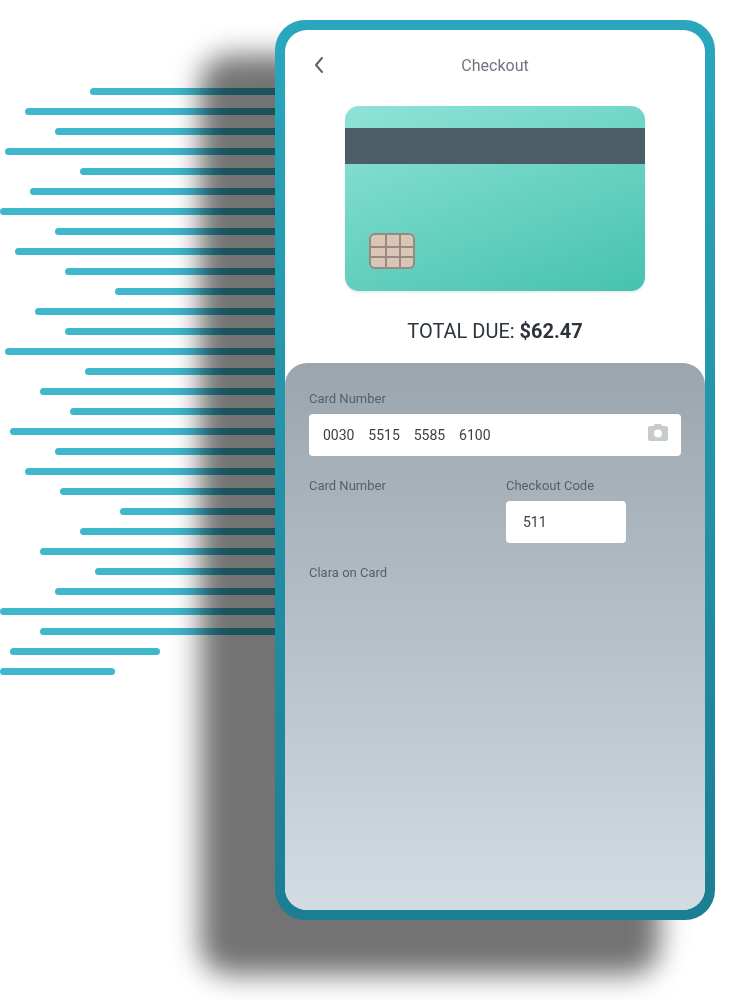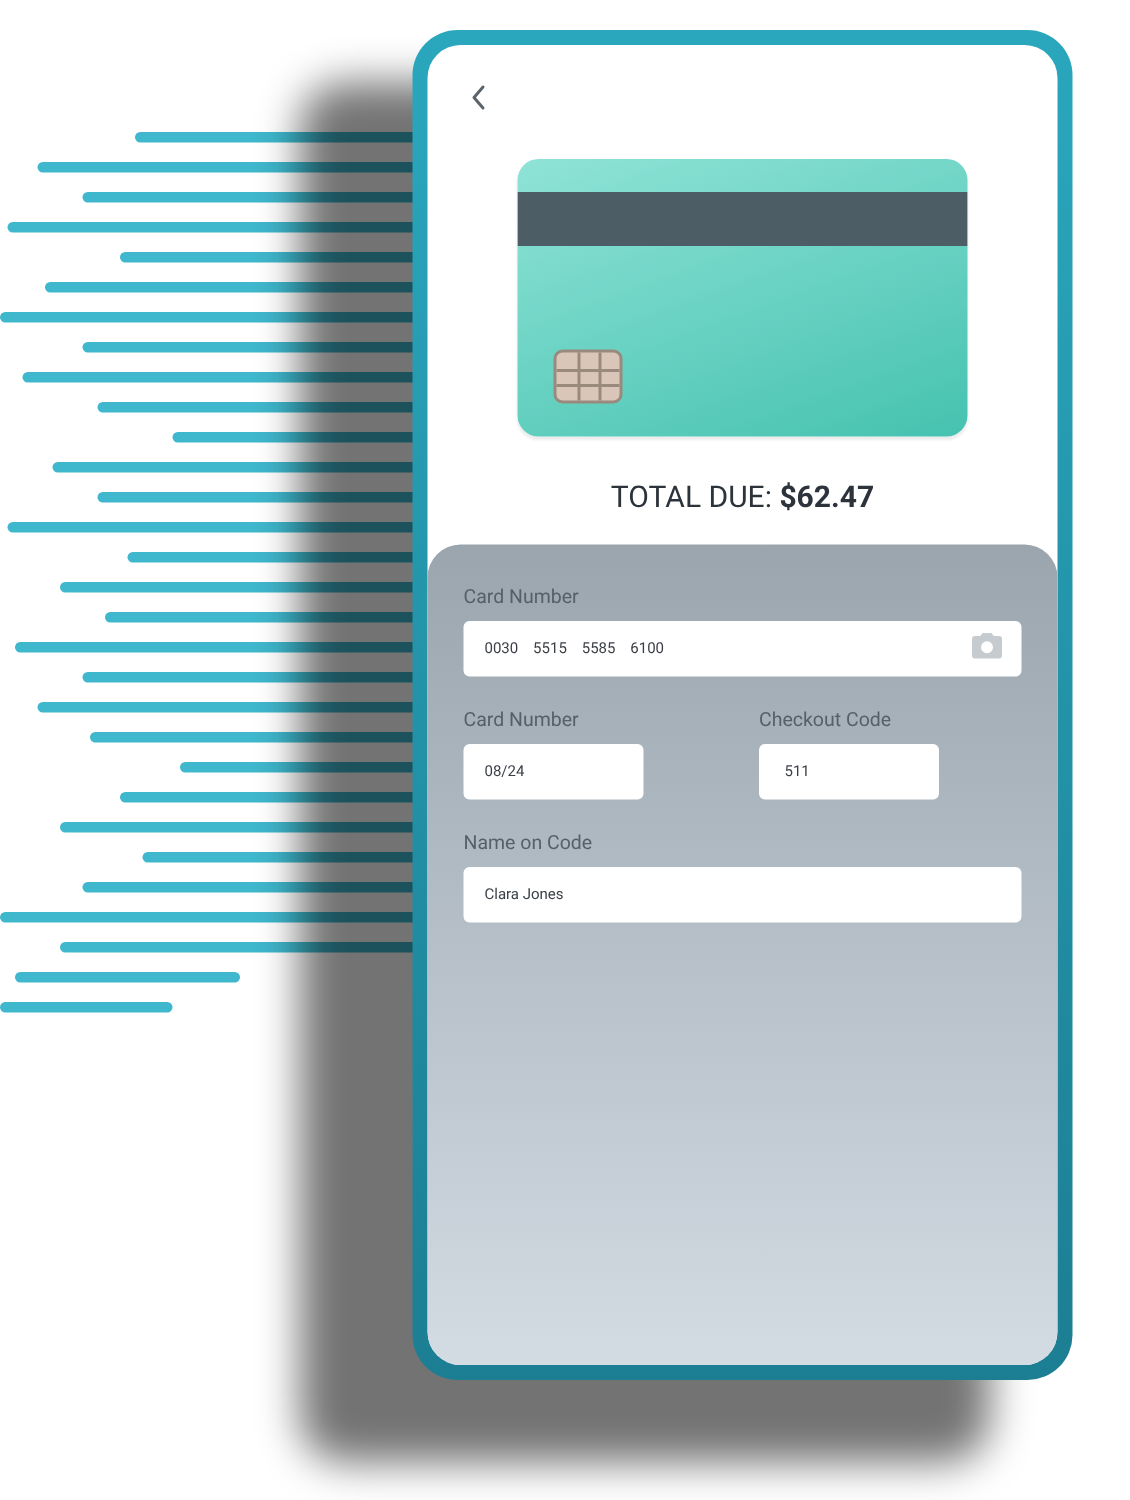--- a/index.html
+++ b/index.html
@@ -145,21 +145,21 @@
     font-size:13px;
     color:#556069;
     margin-bottom:8px;
   }
   .input {
     width:100%;
     background:#ffffff;
     border:none;
     border-radius:4px;
     padding:13px 14px;
-    font-size:10px;
+    font-size:14px;
     color:#3a3f46;
     font-family:inherit;
   }
   .input::placeholder { color:#9aa1a8; }
   .card-number-row {
     position:relative;
   }
   .camera-icon {
     position:absolute;
     right:12px;
@@ -235,20 +235,21 @@
 
 <div class="phone">
   <div class="screen">
 
     <div class="header">
       <div class="back-btn">
         <svg width="11" height="18" viewBox="0 0 11 18" fill="none">
           <path d="M9 2 L3 9 L9 16" stroke="currentColor" stroke-width="2" stroke-linecap="round" stroke-linejoin="round"></path>
         </svg>
       </div>
+      <div class="header-title">Checkout</div>
     </div>
 
     <div class="card-wrap">
       <div class="credit-card">
         <div class="card-stripe"></div>
         <div class="card-chip">
           <span class="v1"></span>
             <span class="v2"></span>
         </div>
       </div>
@@ -268,30 +269,28 @@
             <svg width="22" height="18" viewBox="0 0 22 18" fill="currentColor">
               <path d="M8 0l-1.5 2H3a2 2 0 0 0-2 2v11a2 2 0 0 0 2 2h16a2 2 0 0 0 2-2V4a2 2 0 0 0-2-2h-3.5L14 0H8zm3 5.5A4 4 0 1 1 11 13.5 4 4 0 0 1 11 5.5z"></path>
             </svg>
           </span>
         </div>
       </div>
 
       <div class="row-2">
         <div>
           <div class="field-label">Card Number</div>
-          <input class="input" type="text" value="08/24" style="">
         </div>
         <div>
           <div class="field-label">Checkout Code</div>
           <input class="input" type="text" value="511" style="">
         </div>
       </div>
 
       <div class="name-row">
-        <div class="field-label">Name on Code</div>
-        <input class="input" type="text" value="Clara Jones" style="">
+        <div class="field-label">Clara on Card</div>
       </div>
 
 
     </div>
 
   </div>
 </div>
 
 </body></html>

